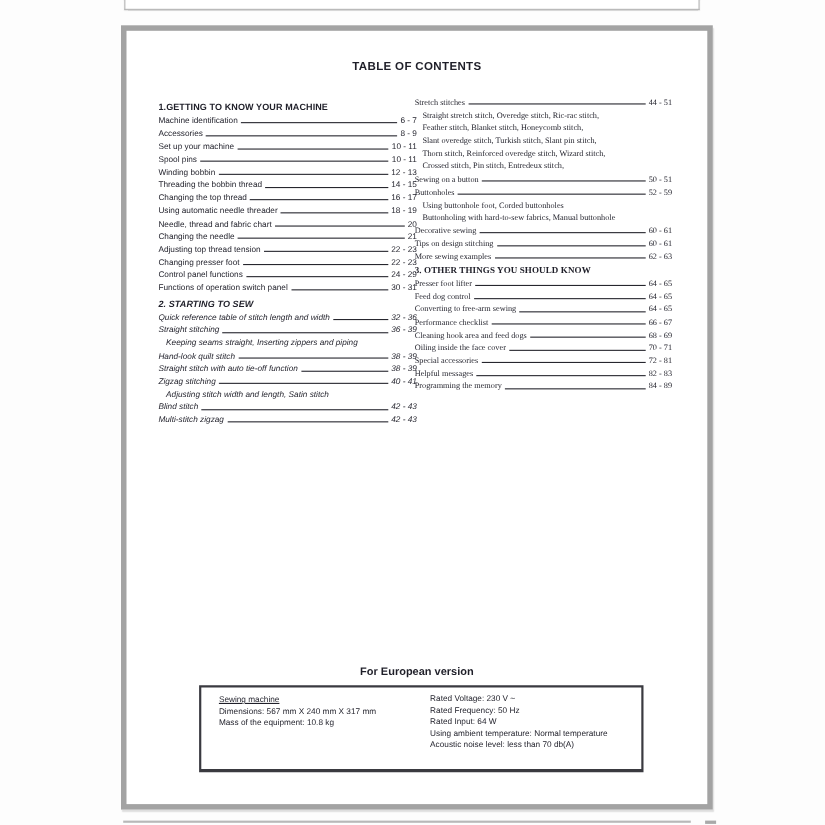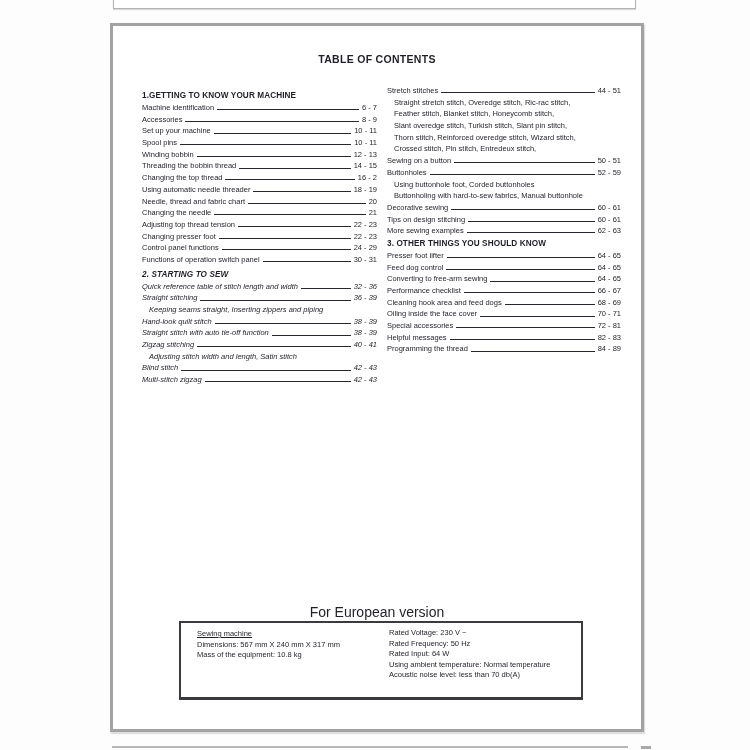--- a/index.html
+++ b/index.html
@@ -12,60 +12,60 @@
   }
   
   .prev-page{
     position:absolute;left:113px;top:-2px;width:521px;height:10px;
     background:#fff;border:1px solid #b3b3b3;border-top:none;
     box-shadow:0 1px 1px rgba(0,0,0,.15);
   }
   
   .page{
     position:absolute;left:110px;top:23px;width:528px;height:703px;
-    background:#fff;border:3px solid #a3a3a3;
+    background:#fff;border:5px solid #a3a3a3;
     box-shadow:1px 2px 1px rgba(0,0,0,.12);
   }
   
   .next-page{
     position:absolute;left:112px;top:746px;width:516px;height:2px;background:#b8b8b8;
   }
   .next-page-nub{
     position:absolute;left:641px;top:746px;width:10px;height:3px;background:#a9a9a9;
   }
 
   .doc-title{
     position:absolute;left:0;top:27px;width:100%;
     text-align:center;font-weight:bold;font-size:10.5px;letter-spacing:.3px;
   }
 
   .col{position:absolute;font-size:7.5px;}
   .col-left{left:29px;top:63px;width:235px;}
-  .col-right{left:274px;top:59px;width:234px;}
+  .col-right{left:262px;top:59px;width:234px;font-family:Liberation Serif, serif;}
 
   .sec-heading{
     font-weight:bold;font-size:8.2px;height:13px;line-height:13px;
     white-space:nowrap;letter-spacing:.1px;
   }
   .col-left .sec + .sec{margin-top:2px;font-style:italic;}
   .col-right .sec + .sec{}
 
   .row{display:flex;height:11.7px;line-height:11.7px;white-space:nowrap;}
   .row .lbl{white-space:nowrap;}
   .row.sub{padding-left:7px;}
   .leader{flex:1 1 4px;min-width:4px;position:relative;margin:0 3px;}
   .leader::after{
     content:"";position:absolute;left:0;right:0;bottom:3.5px;
     border-top:1px solid #26262e;
   }
   .pg{white-space:nowrap;text-align:center;}
 
   .footer-title{
     position:absolute;left:0;top:578px;width:528px;text-align:center;
-    font-weight:normal;font-size:14px;
+    font-weight:bold;font-size:10px;
   }
   .spec-box{
     position:absolute;left:66px;top:595px;width:400px;height:74px;
     border:2px solid #3a3a40;border-bottom-width:3px;background:#fff;
   }
   .spec-col{position:absolute;font-size:7.5px;line-height:10.6px;white-space:nowrap;}
   .spec-left{left:16px;top:6px;}
   .spec-right{left:208px;top:5px;}
   .spec-heading{text-decoration:underline;}
 </style>
@@ -106,21 +106,21 @@
           <span class="pg">12 - 13</span>
         </div>
         <div class="row">
           <span class="lbl">Threading the bobbin thread</span>
           <span class="leader"></span>
           <span class="pg">14 - 15</span>
         </div>
         <div class="row">
           <span class="lbl">Changing the top thread</span>
           <span class="leader"></span>
-          <span class="pg">16 - 2</span>
+          <span class="pg">16 - 17</span>
         </div>
         <div class="row">
           <span class="lbl">Using automatic needle threader</span>
           <span class="leader"></span>
           <span class="pg">18 - 19</span>
         </div>
         <div class="row">
           <span class="lbl">Needle, thread and fabric chart</span>
           <span class="leader"></span>
           <span class="pg">20</span>
@@ -286,21 +286,21 @@
           <span class="lbl">Special accessories</span>
           <span class="leader"></span>
           <span class="pg">72 - 81</span>
         </div>
         <div class="row">
           <span class="lbl">Helpful messages</span>
           <span class="leader"></span>
           <span class="pg">82 - 83</span>
         </div>
         <div class="row">
-          <span class="lbl">Programming the thread</span>
+          <span class="lbl">Programming the memory</span>
           <span class="leader"></span>
           <span class="pg">84 - 89</span>
         </div>
       </div>
     </div>
 
   <div class="footer-title">For European version</div>
 
   <div class="spec-box">
     <div class="spec-col spec-left">

